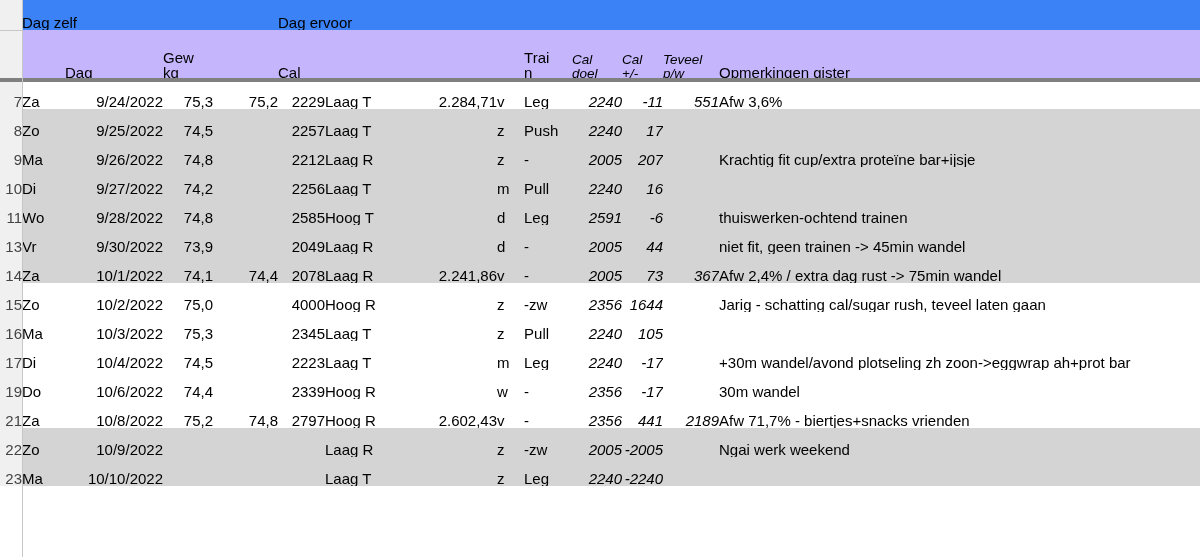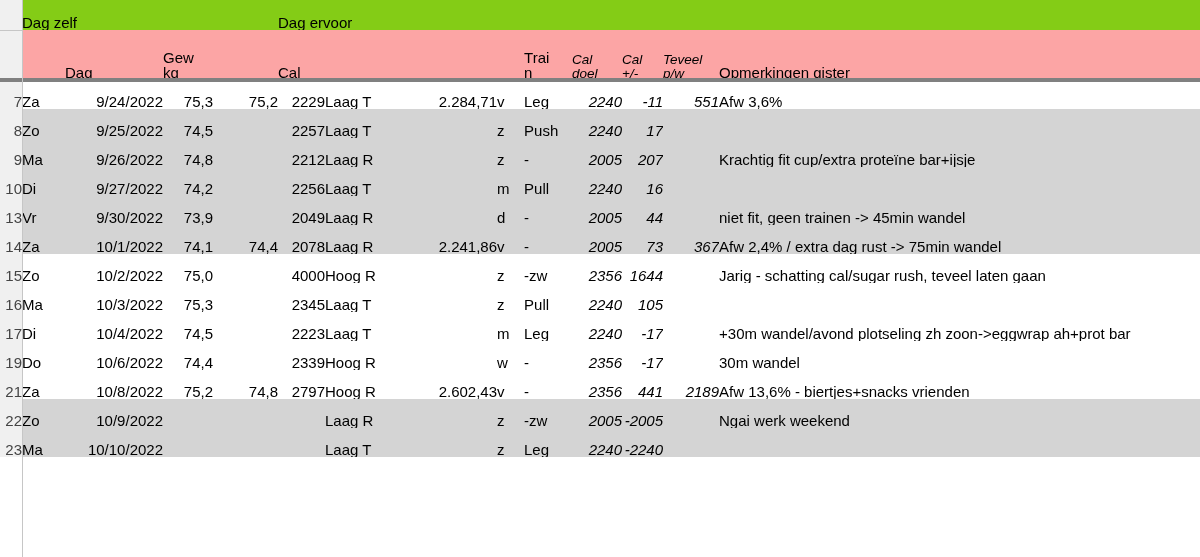--- a/index.html
+++ b/index.html
@@ -78,31 +78,31 @@
 
   .num{text-align:right;}
   .lft{text-align:left;}
 
   .ital{font-style:italic;font-size:13.5px;}
   .bold{font-weight:bold;}
   .boldital{font-weight:bold;font-style:italic;font-size:13.5px;}
 
   
   .titlecell{
-    background:#84cc16;
+    background:#3b82f6;
     font-weight:bold;
     font-size:16px;
     vertical-align:middle;
     padding-left:6px;
     border-bottom:3px solid #000;
     border-right:1px solid #ffffff;
   }
 
   .hdrcell{
-    background:#fca5a5;
+    background:#c4b5fd;
     border:1px solid #000;
     border-top:3px solid #000;
     border-bottom:3px solid #000;
     vertical-align:bottom;
     padding:0 4px 2px 4px;
     font-size:15px;
     white-space:normal;
     line-height:1.02;
   }
   .hdrcell.ital{font-style:italic;font-size:13.5px;}
@@ -248,20 +248,36 @@
           <td class="cell shaded lft ">Laag T</td>
           <td class="cell shaded num bold"></td>
           <td class="cell shaded lft">m</td>
           <td class="cell shaded lft">Pull</td>
           <td class="cell shaded num ital">2240</td>
           <td class="cell shaded num ital">16</td>
           <td class="cell shaded num boldital"></td>
           <td class="cell shaded lft"></td>
         </tr>
         <tr class="r-data">
+          <td class="rowhdr">11</td>
+          <td class="cell shaded lft">Wo</td>
+          <td class="cell shaded num">9/28/2022</td>
+          <td class="cell shaded num">74,8</td>
+          <td class="cell shaded num"></td>
+          <td class="cell shaded num sep-left">2585</td>
+          <td class="cell shaded lft bold">Hoog T</td>
+          <td class="cell shaded num bold"></td>
+          <td class="cell shaded lft">d</td>
+          <td class="cell shaded lft">Leg</td>
+          <td class="cell shaded num ital">2591</td>
+          <td class="cell shaded num ital">-6</td>
+          <td class="cell shaded num boldital"></td>
+          <td class="cell shaded lft">thuiswerken-ochtend trainen</td>
+        </tr>
+        <tr class="r-data">
           <td class="rowhdr">13</td>
           <td class="cell shaded lft">Vr</td>
           <td class="cell shaded num">9/30/2022</td>
           <td class="cell shaded num">73,9</td>
           <td class="cell shaded num"></td>
           <td class="cell shaded num sep-left">2049</td>
           <td class="cell shaded lft ">Laag R</td>
           <td class="cell shaded num bold"></td>
           <td class="cell shaded lft">d</td>
           <td class="cell shaded lft">-</td>
@@ -357,21 +373,21 @@
           <td class="cell white num">75,2</td>
           <td class="cell white num">74,8</td>
           <td class="cell white num sep-left">2797</td>
           <td class="cell white lft bold">Hoog R</td>
           <td class="cell white num bold">2.602,43</td>
           <td class="cell white lft">v</td>
           <td class="cell white lft">-</td>
           <td class="cell white num ital">2356</td>
           <td class="cell white num ital">441</td>
           <td class="cell white num boldital">2189</td>
-          <td class="cell white lft">Afw 13,6% - biertjes+snacks vrienden</td>
+          <td class="cell white lft">Afw 71,7% - biertjes+snacks vrienden</td>
         </tr>
         <tr class="r-data">
           <td class="rowhdr">22</td>
           <td class="cell shaded lft">Zo</td>
           <td class="cell shaded num">10/9/2022</td>
           <td class="cell shaded num"></td>
           <td class="cell shaded num"></td>
           <td class="cell shaded num sep-left"></td>
           <td class="cell shaded lft ">Laag R</td>
           <td class="cell shaded num bold"></td>

